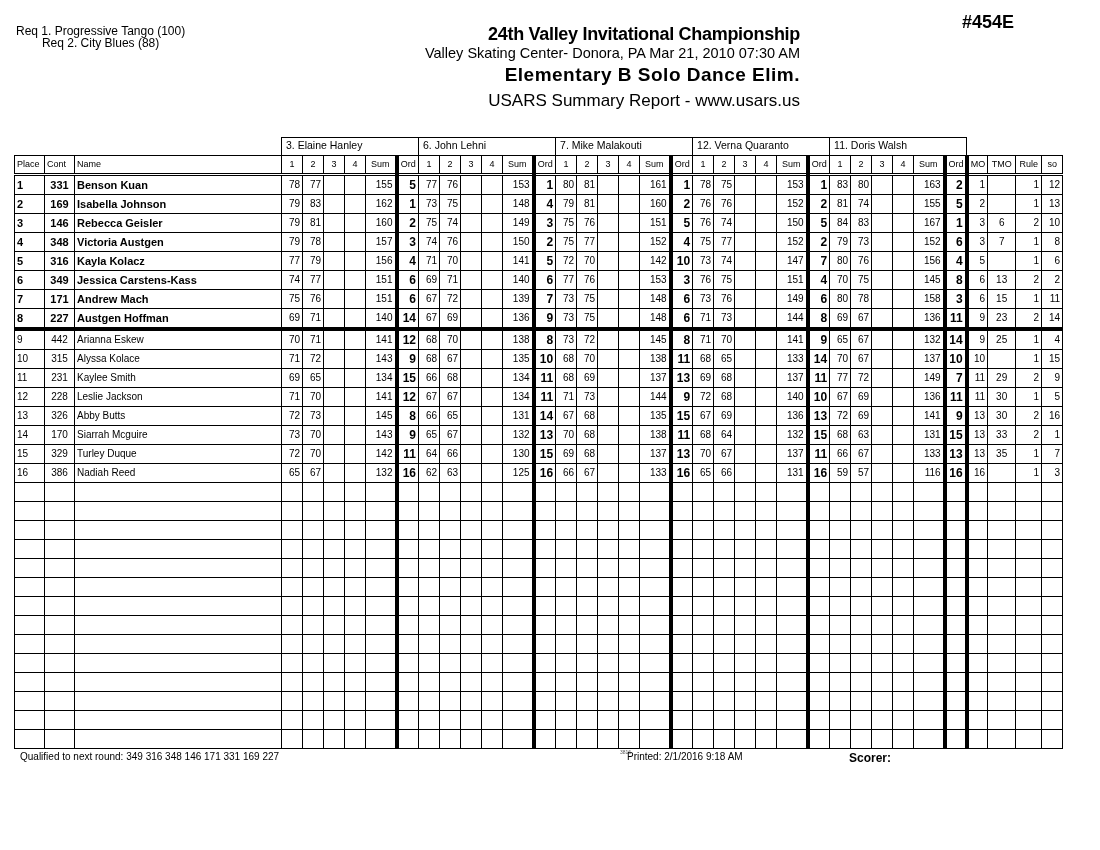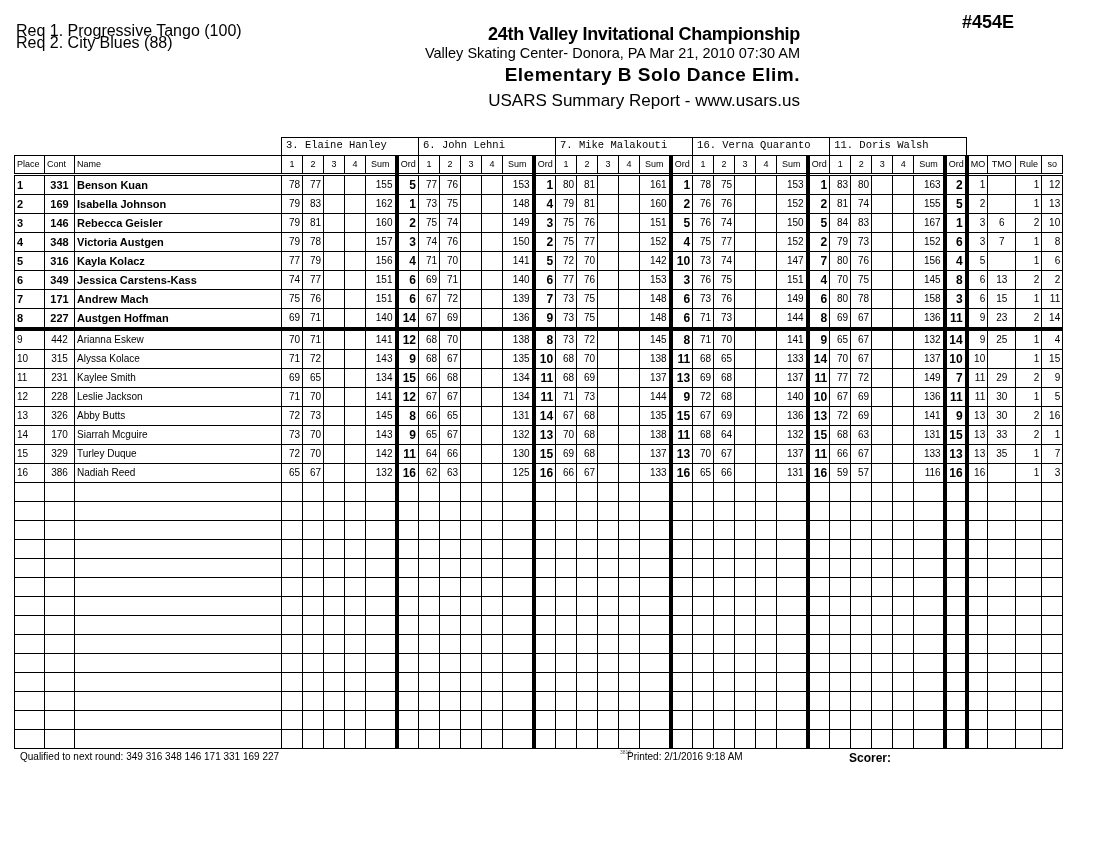--- a/index.html
+++ b/index.html
@@ -1,27 +1,27 @@
 <!DOCTYPE html>
 <html><head>
 <meta charset="utf-8">
 <style>
   html, body { margin:0; padding:0; background:#fff; }
   body { width:1100px; height:850px; position:relative; overflow:hidden; font-family:"Liberation Sans", sans-serif; color:#000; }
-  .req { position:absolute; left:16px; top:25px; font-size:16px; line-height:12px; }
+  .req { position:absolute; left:16px; top:25px; font-size:12px; line-height:12px;text-align:center; }
   .hdr { position:absolute; left:300px; width:500px; text-align:right; }
   .t1 { top:24px; font-size:18px; font-weight:bold; letter-spacing:-0.3px; }
   .t2 { top:45px; font-size:14.5px; }
   .t3 { top:64px; font-size:19px; font-weight:bold; letter-spacing:0.5px; }
   .t4 { top:91px; font-size:17px; }
   .evnum { position:absolute; left:962px; top:12px; font-size:18px; font-weight:bold; }
 
   table.grid { position:absolute; left:14px; top:137px; border-collapse:collapse; table-layout:fixed; font-size:10px; }
   table.grid td { border:1px solid #000; padding:0 2px; height:18px; overflow:hidden; white-space:nowrap; line-height:18px; }
-  table.grid tr.judges td { height:17px; border:none;font-family:Liberation Mono, monospace; }
+  table.grid tr.judges td { height:17px; border:none; }
   table.grid tr.judges td.jn { border:1px solid #000; border-bottom:none; padding-left:4px; font-size:10.5px; vertical-align:top; line-height:14px; }
   table.grid tr.colhdr td { height:17px; font-size:9px; border-bottom:3px double #000; line-height:17px;margin-top:12px; }
   table.grid tr.colhdr td.c { text-align:center; }
   .r { text-align:right; }
   .c { text-align:center; }
   .b { font-weight:bold; font-size:11px; }
   .ord { font-weight:bold; font-size:12px; text-align:right; }
   .thickL { border-left:4px solid #000 !important; }
   .thickR { border-right:4px solid #000 !important; }
   tr.cut td { border-bottom:4px solid #000; }
@@ -84,21 +84,21 @@
       <col style="width: 28px;">
       <col style="width: 26px;">
       <col style="width: 21px;">
     </colgroup>
   <tbody id="tb">
       <tr class="judges">
         <td colspan="3"></td>
         <td class="jn" colspan="6">3.  Elaine Hanley</td>
         <td class="jn" colspan="6">6.  John Lehni</td>
         <td class="jn" colspan="6">7.  Mike Malakouti</td>
-        <td class="jn" colspan="6">16.  Verna  Quaranto</td>
+        <td class="jn" colspan="6">12.  Verna  Quaranto</td>
         <td class="jn" colspan="6">11.  Doris Walsh</td>
         <td colspan="4"></td>
       </tr>
       <tr class="colhdr">
         <td>Place</td>
         <td>Cont</td>
         <td>Name</td>
         <td class="c">1</td>
         <td class="c">2</td>
         <td class="c">3</td>

